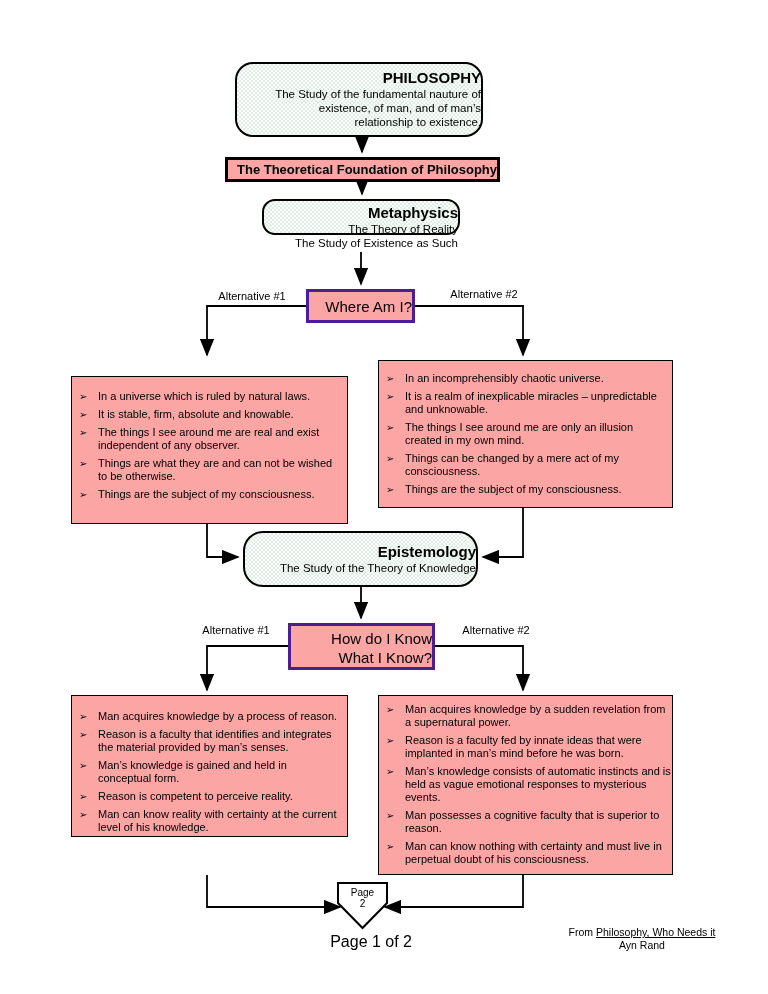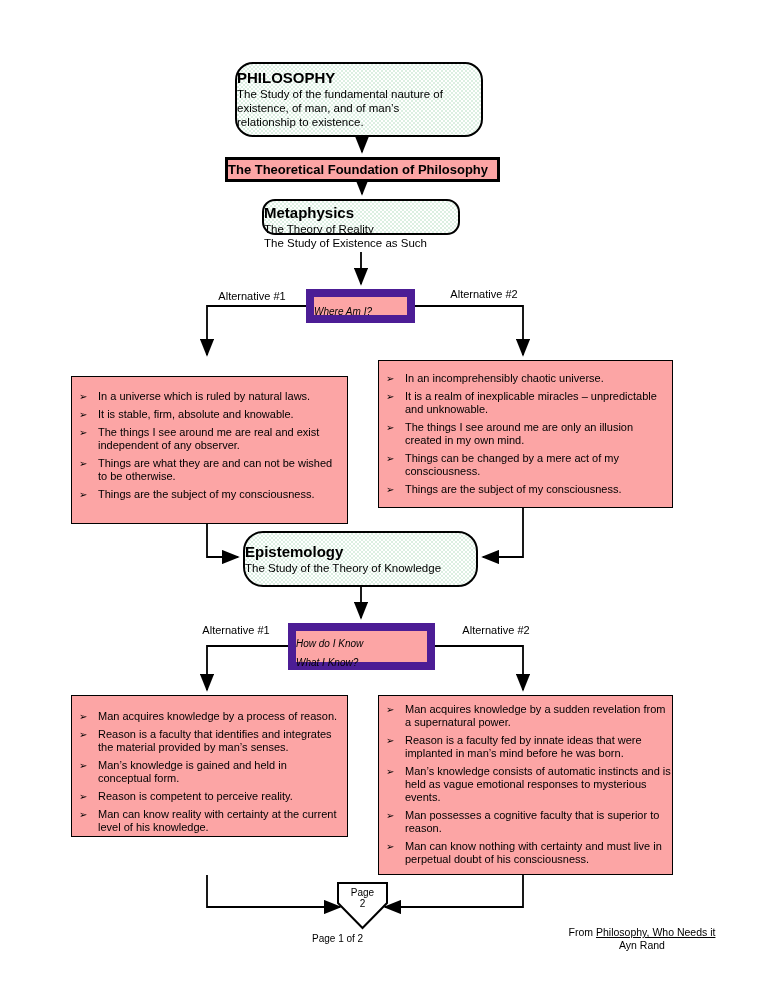--- a/index.html
+++ b/index.html
@@ -8,31 +8,31 @@
     font-family:"Liberation Sans", sans-serif; color:#000;
   }
   svg.connectors { position:absolute; left:0; top:0; z-index:1; }
   .node { position:absolute; z-index:2; box-sizing:border-box; background:#fca5a5; }
   .green {
     background-color:#ffffff;
     background-image:conic-gradient(#dcefe2 0 25%, #ffffff 0 50%, #dcefe2 0 75%, #ffffff 0);
     background-size:4px 4px;
     border:2px solid #000;
   }
-  .center { text-align:left; }
+  .center { text-align:right; }
   .node-title { font-weight:bold; font-size:15px; line-height:18px; }
   .node-line { font-size:11.5px; line-height:14px; }
-  .q-box { border:8px solid #4c1d95; font-style:italic; font-size:10px; }
+  .q-box { border:3px solid #4c1d95; font-size:15px; }
   .alt-label { position:absolute; z-index:2; font-size:11px; text-align:center; }
   .bullet-box { border:1.5px solid #000; }
   .bullet-box ul { list-style:none; margin:0; padding:0; font-size:11px; line-height:13px; }
   .bullet-box li { position:relative; padding-left:26px; margin-bottom:5px; }
   .bullet-box li::before { content:"\27A2"; position:absolute; left:7px; top:0; font-size:10px; }
   .pg-shape-text { position:absolute; z-index:3; font-size:10px; line-height:11px; text-align:center; }
-  .footer-text { position:absolute; z-index:2; font-size:10px; }
+  .footer-text { position:absolute; z-index:2; font-size:16px; }
   .attribution { position:absolute; z-index:2; font-size:10.5px; line-height:13px; text-align:center; }
   .underlined { text-decoration:underline; }
 </style>
 </head>
 <body>
 
 <div id="canvas">
 
   <svg class="connectors" width="768" height="994" viewBox="0 0 768 994">
     <defs>

